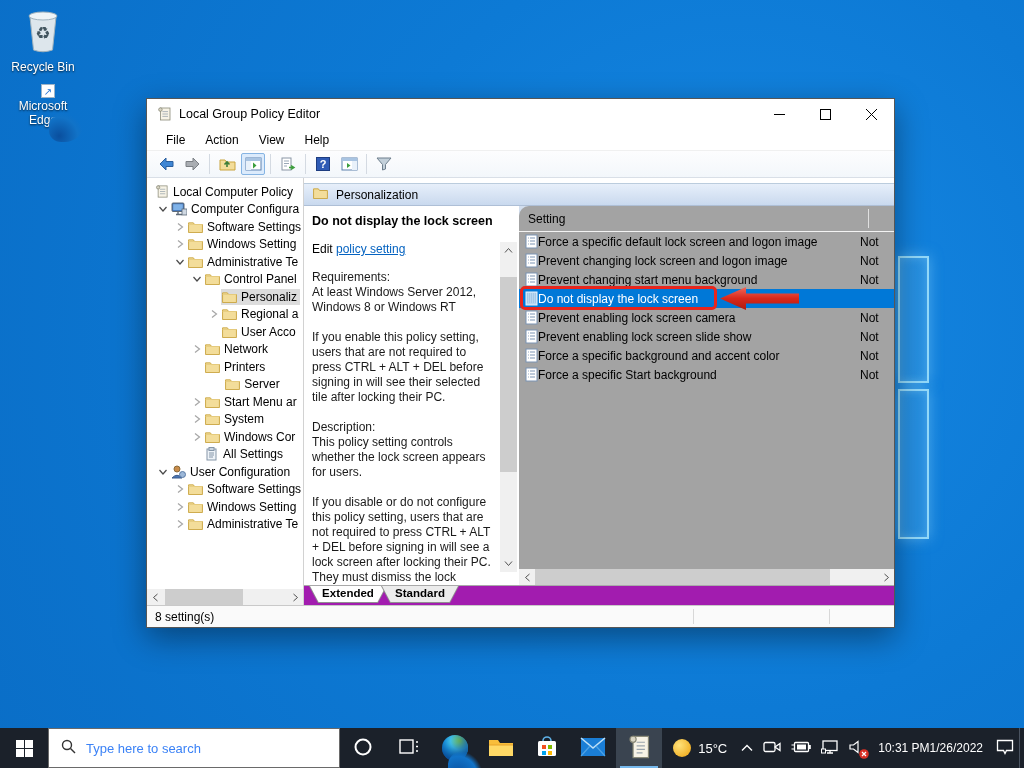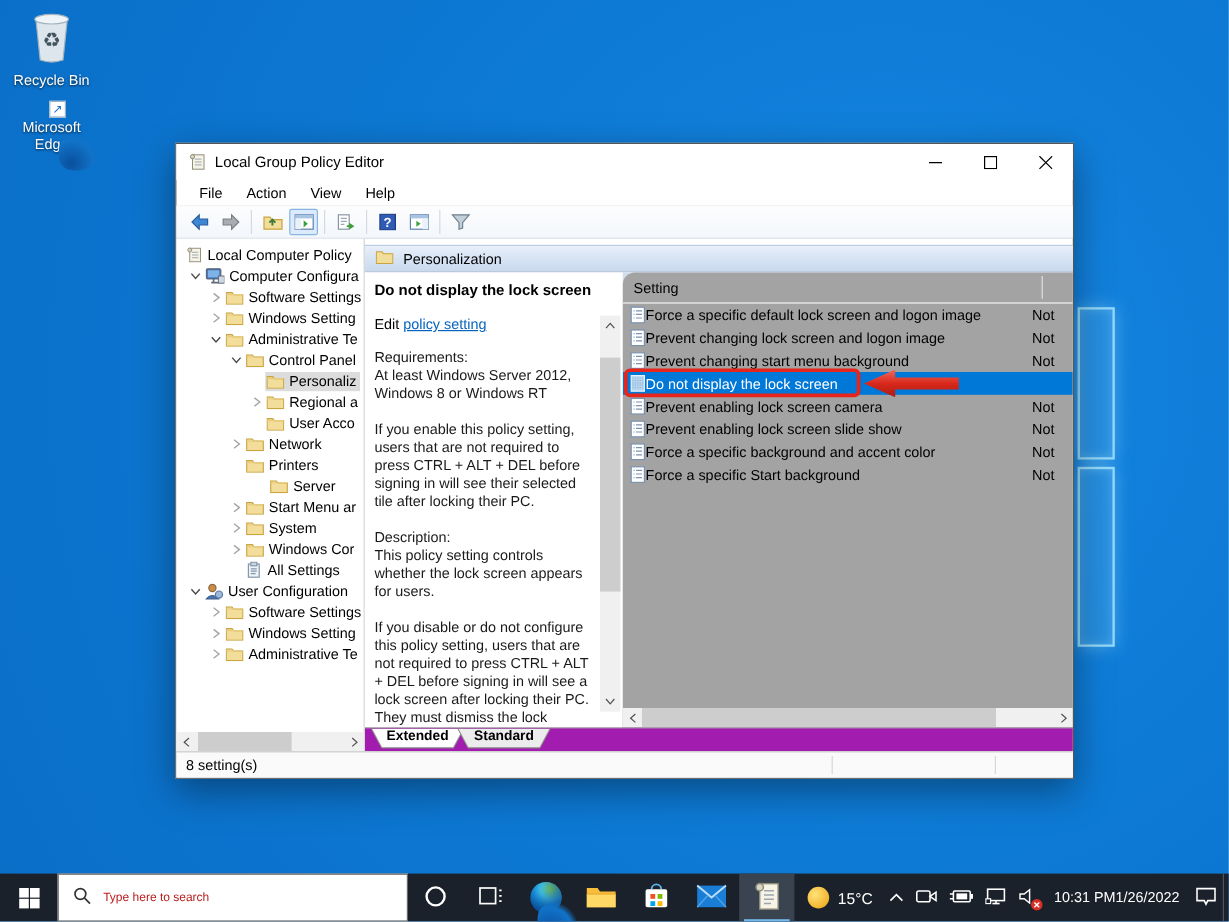--- a/index.html
+++ b/index.html
@@ -19,21 +19,21 @@
   .edge-ball { width:52px; height:52px; border-radius:50%;
                background:radial-gradient(circle at 68% 22%, #8fe04c 0%, #47cdf2 34%, #1e9ce4 55%, #0c5fb4 85%);
                position:relative; box-shadow:inset -6px -8px 14px rgba(6,60,130,.7); }
   .edge-ball::after { content:""; position:absolute; left:6px; top:16px; width:34px; height:30px;
                border-radius:50% 50% 60% 40%; background:radial-gradient(circle at 30% 80%, #0a4f9e 0%, #1173c8 55%, transparent 72%); }
   .shortcut { position:absolute; left:-2px; bottom:-2px; width:14px; height:14px; background:#fff; border:1px solid #9db4c8;
               display:flex; align-items:center; justify-content:center; font-size:10px; color:#1f6fd0; }
 
   
   .win { position:absolute; left:146px; top:98px; width:749px; height:530px; background:#fff;
-         border:1px solid #565656; box-shadow:0 10px 30px rgba(0,0,0,.4); display:flex; flex-direction:column;margin-top:21px; }
+         border:1px solid #565656; box-shadow:0 10px 30px rgba(0,0,0,.4); display:flex; flex-direction:column; }
   .titlebar { height:30px; display:flex; align-items:center; padding-left:9px; background:#fff; flex:0 0 30px; }
   .titlebar .ticon { margin-right:7px; display:flex; }
   .title-text { font-size:12.5px; }
   .caption-btns { margin-left:auto; display:flex; height:100%; }
   .cap-btn { width:46px; height:100%; display:flex; align-items:center; justify-content:center; }
   .menubar { height:22px; flex:0 0 22px; display:flex; align-items:center; padding-left:10px; gap:2px; border-bottom:1px solid #f0f0f0; }
   .menu-item { padding:2px 9px; }
   .toolbar { height:27px; flex:0 0 27px; display:flex; align-items:center; gap:2px; padding-left:7px;
              background:linear-gradient(#fdfdfe,#f3f7fb); border-bottom:1px solid #d9dfe7; }
   .tb-btn { width:24px; height:22px; display:flex; align-items:center; justify-content:center; border:1px solid transparent; border-radius:2px; }
@@ -91,21 +91,21 @@
 
   .statusbar { height:22px; flex:0 0 22px; background:#fafafa; border-top:1px solid #c9c9c9; display:flex; align-items:center; padding-left:8px; position:relative; }
   .grip { position:absolute; top:3px; bottom:3px; width:1px; background:#d8d8d8; }
 
   
   .taskbar { position:absolute; left:0; bottom:0; width:1024px; height:40px; background:#1b212a; display:flex; align-items:stretch; z-index:5; }
   .tb-cell { width:46px; display:flex; align-items:center; justify-content:center; }
   .start-grid { display:grid; grid-template-columns:8px 8px; grid-template-rows:8px 8px; gap:1px; }
   .start-grid span { background:#fff; }
   .searchbox { width:292px; background:#fff; display:flex; align-items:center; gap:10px; padding-left:12px; border:1px solid #6a6a6a; }
-  .searchbox .ph { color:#b91c1c; font-size:10px; }
+  .searchbox .ph { color:#3b82f6; font-size:13px; }
   .app-active { background:#3a4450; position:relative; }
   .app-active::after { content:""; position:absolute; left:4px; right:4px; bottom:0; height:2px; background:#76b9ed; }
   .tray { margin-left:auto; display:flex; align-items:stretch; }
   .tray-cell { display:flex; align-items:center; justify-content:center; padding:0 5px; color:#fff; }
   .temp { font-size:13px; color:#fff; padding-right:4px; }
   .clock { display:flex; flex-direction:row; align-items:center; justify-content:center; color:#fff; font-size:12px; line-height:14px; padding:0 8px; }
   .show-desktop { width:5px; border-left:1px solid #4a5360; }
   .sun { width:18px; height:18px; border-radius:50%; background:radial-gradient(circle at 35% 35%, #ffe27a, #f2b52e 70%, #d98f1f); }
 </style>
 </head>

